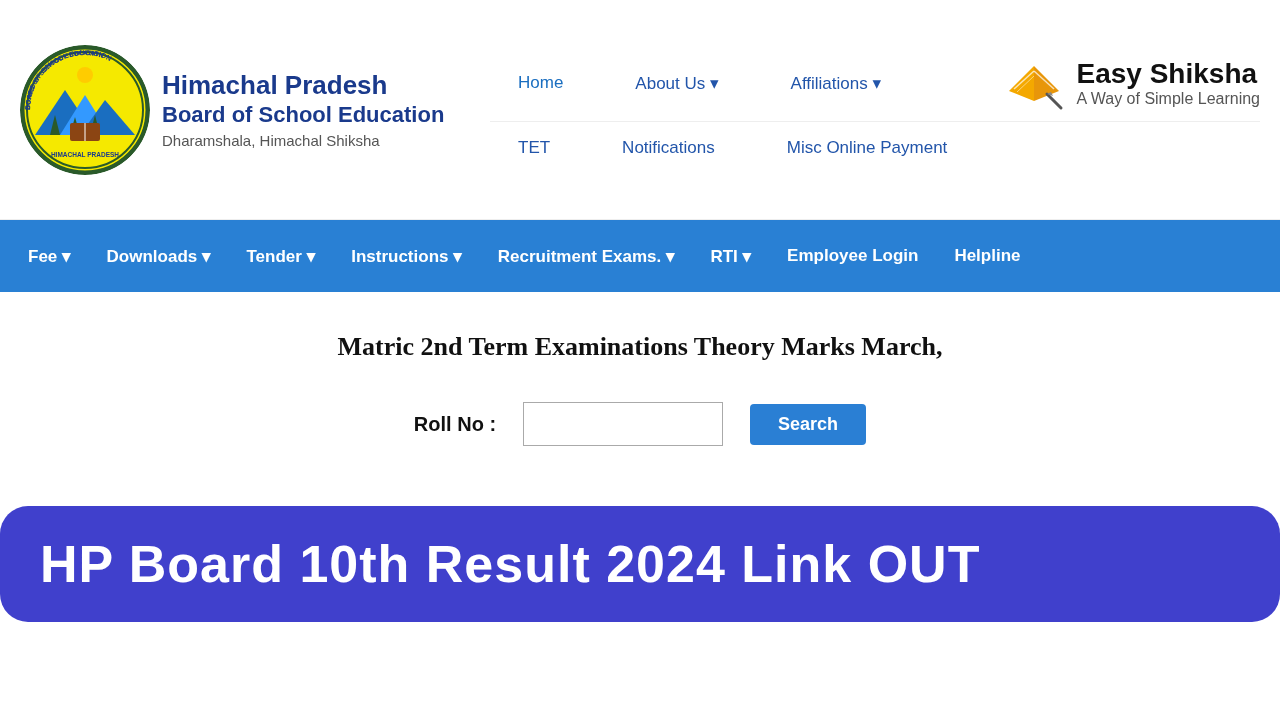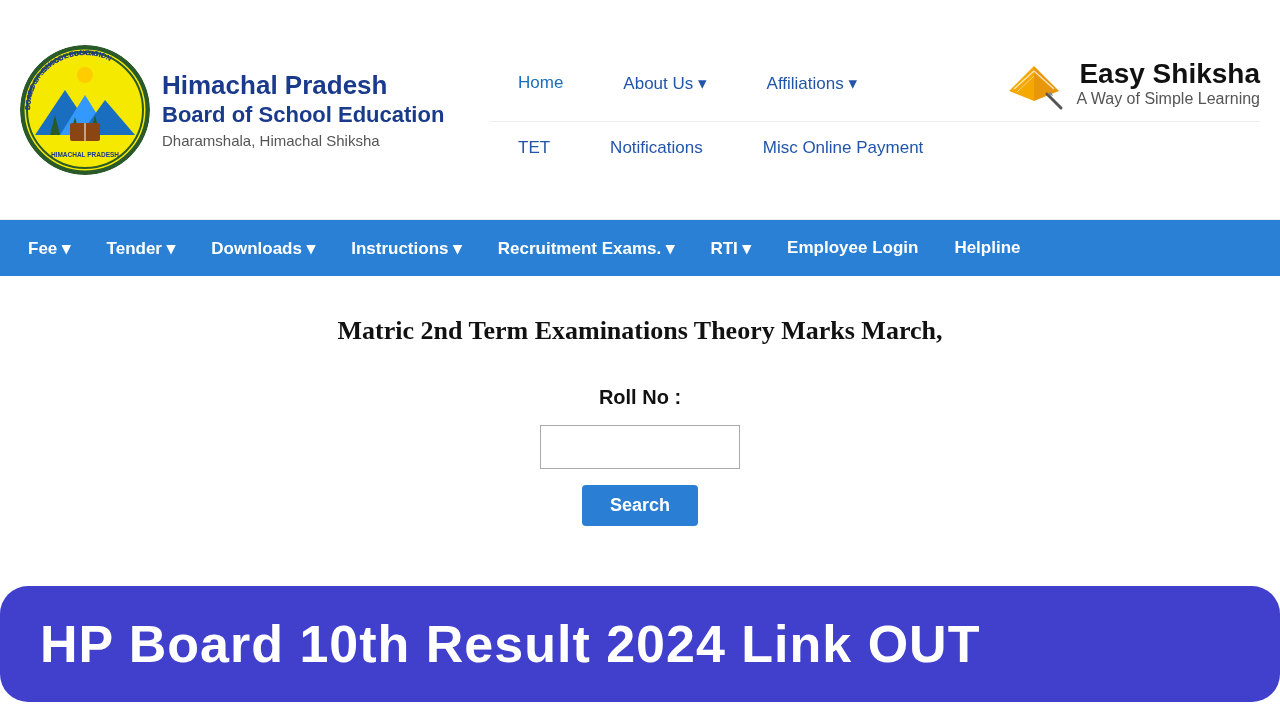--- a/index.html
+++ b/index.html
@@ -55,23 +55,22 @@
     
     .top-nav {
       flex: 1;
       display: flex;
       flex-direction: column;
       padding-left: 20px;
     }
     .top-nav-row {
       display: flex;
       align-items: center;
-      gap: 4px;
+      gap: 16px;
       padding: 10px 0;
-      text-align: right;
     }
     .top-nav-row + .top-nav-row {
       border-top: 1px solid #eee;
     }
     .nav-item {
       color: #2255aa;
       font-size: 17px;
       padding: 6px 28px;
       cursor: pointer;
       white-space: nowrap;
@@ -109,21 +108,21 @@
       padding: 0 10px;
       min-height: 56px;
     }
     .blue-nav-item {
       color: #fff;
       font-size: 17px;
       font-weight: bold;
       padding: 0 18px;
       cursor: pointer;
       white-space: nowrap;
-      height: 56px;
+      height: 72px;
       display: flex;
       align-items: center;
     }
 
     
     .main-content {
       background: #fff;
       padding: 40px 20px 60px;
       text-align: center;
     }
@@ -131,22 +130,21 @@
       font-size: 26px;
       font-weight: bold;
       color: #111;
       margin-bottom: 40px;
       font-family: 'Times New Roman', serif;
     }
     .search-row {
       display: flex;
       align-items: center;
       justify-content: center;
-      gap: 16px;
-      flex-direction: column;
+      gap: 27px;
     }
     .roll-label {
       font-size: 20px;
       font-weight: bold;
       color: #111;
     }
     .roll-input {
       width: 200px;
       height: 44px;
       border: 1px solid #aaa;
@@ -253,22 +251,22 @@
     <div class="top-nav-row">
       <a class="nav-item">TET</a>
       <a class="nav-item">Notifications</a>
       <a class="nav-item">Misc Online Payment</a>
     </div>
   </div>
 </div>
 
 <div class="blue-nav">
   <div class="blue-nav-item">Fee ▾</div>
+  <div class="blue-nav-item">Downloads ▾</div>
   <div class="blue-nav-item">Tender ▾</div>
-  <div class="blue-nav-item">Downloads ▾</div>
   <div class="blue-nav-item">Instructions ▾</div>
   <div class="blue-nav-item">Recruitment Exams. ▾</div>
   <div class="blue-nav-item">RTI ▾</div>
   <div class="blue-nav-item">Employee Login</div>
   <div class="blue-nav-item">Helpline</div>
 </div>
 
 <div class="main-content">
   <div class="exam-title">Matric 2nd Term Examinations Theory Marks March,</div>
   <div class="search-row">

